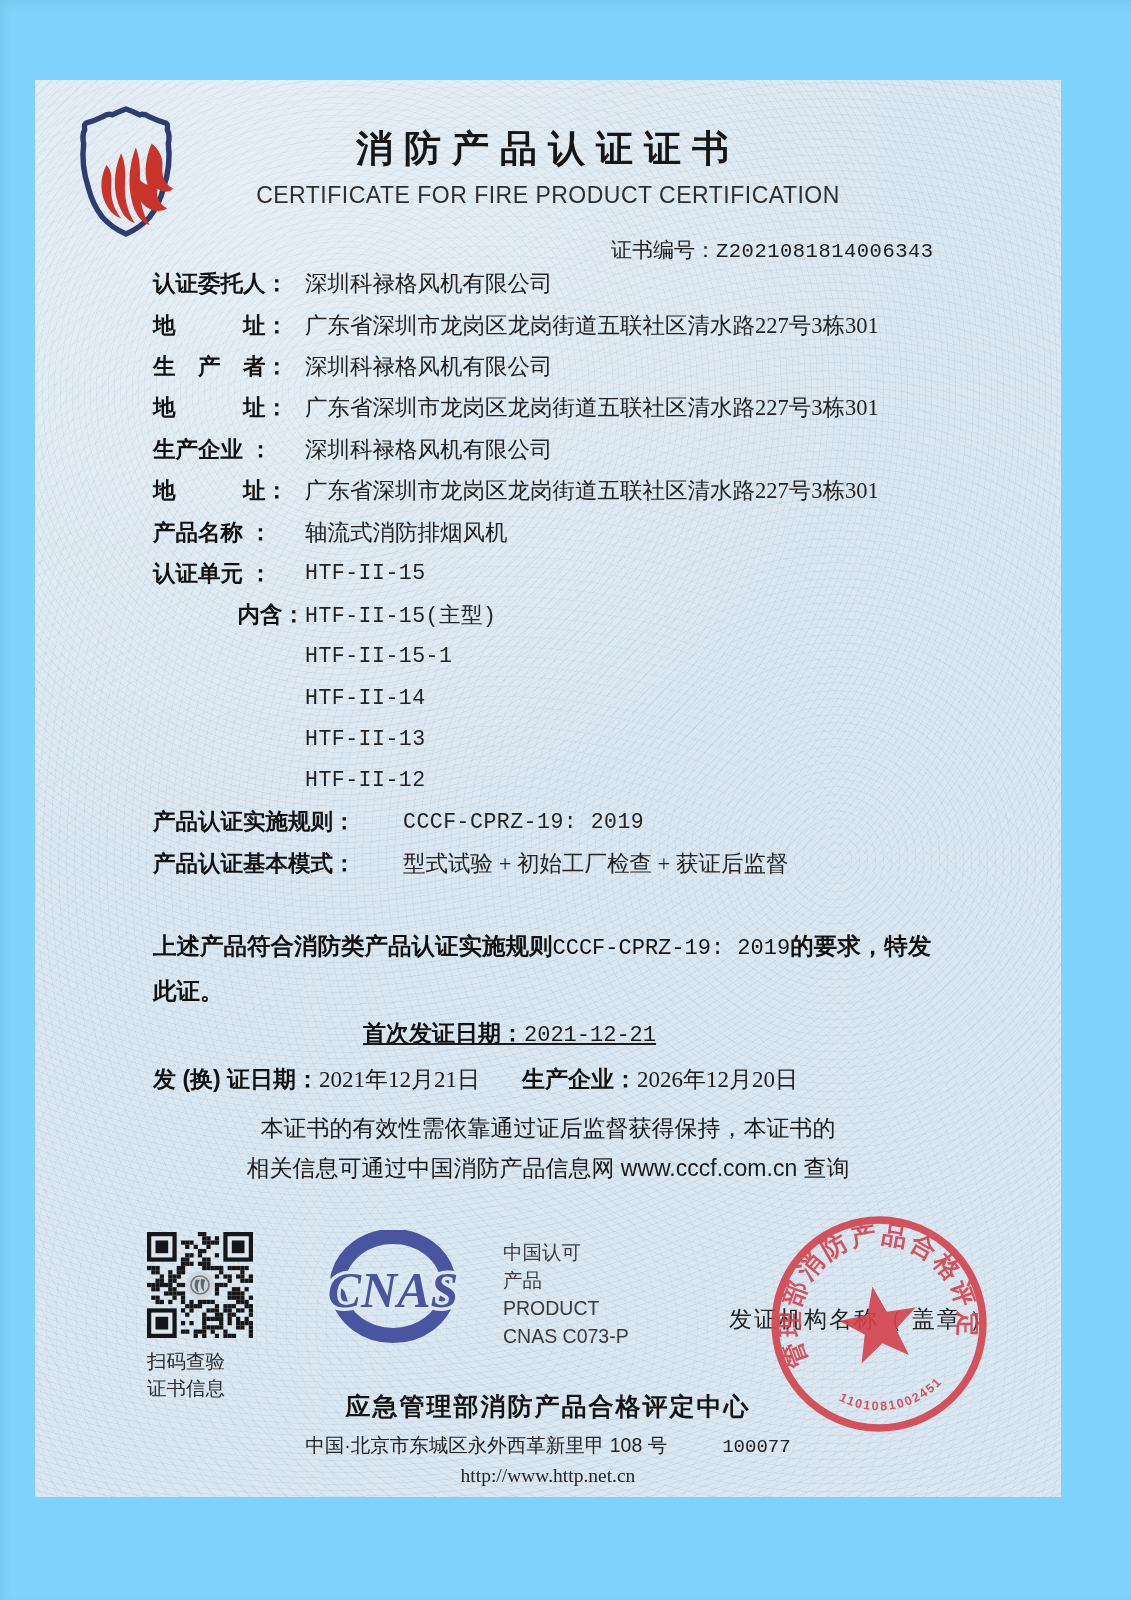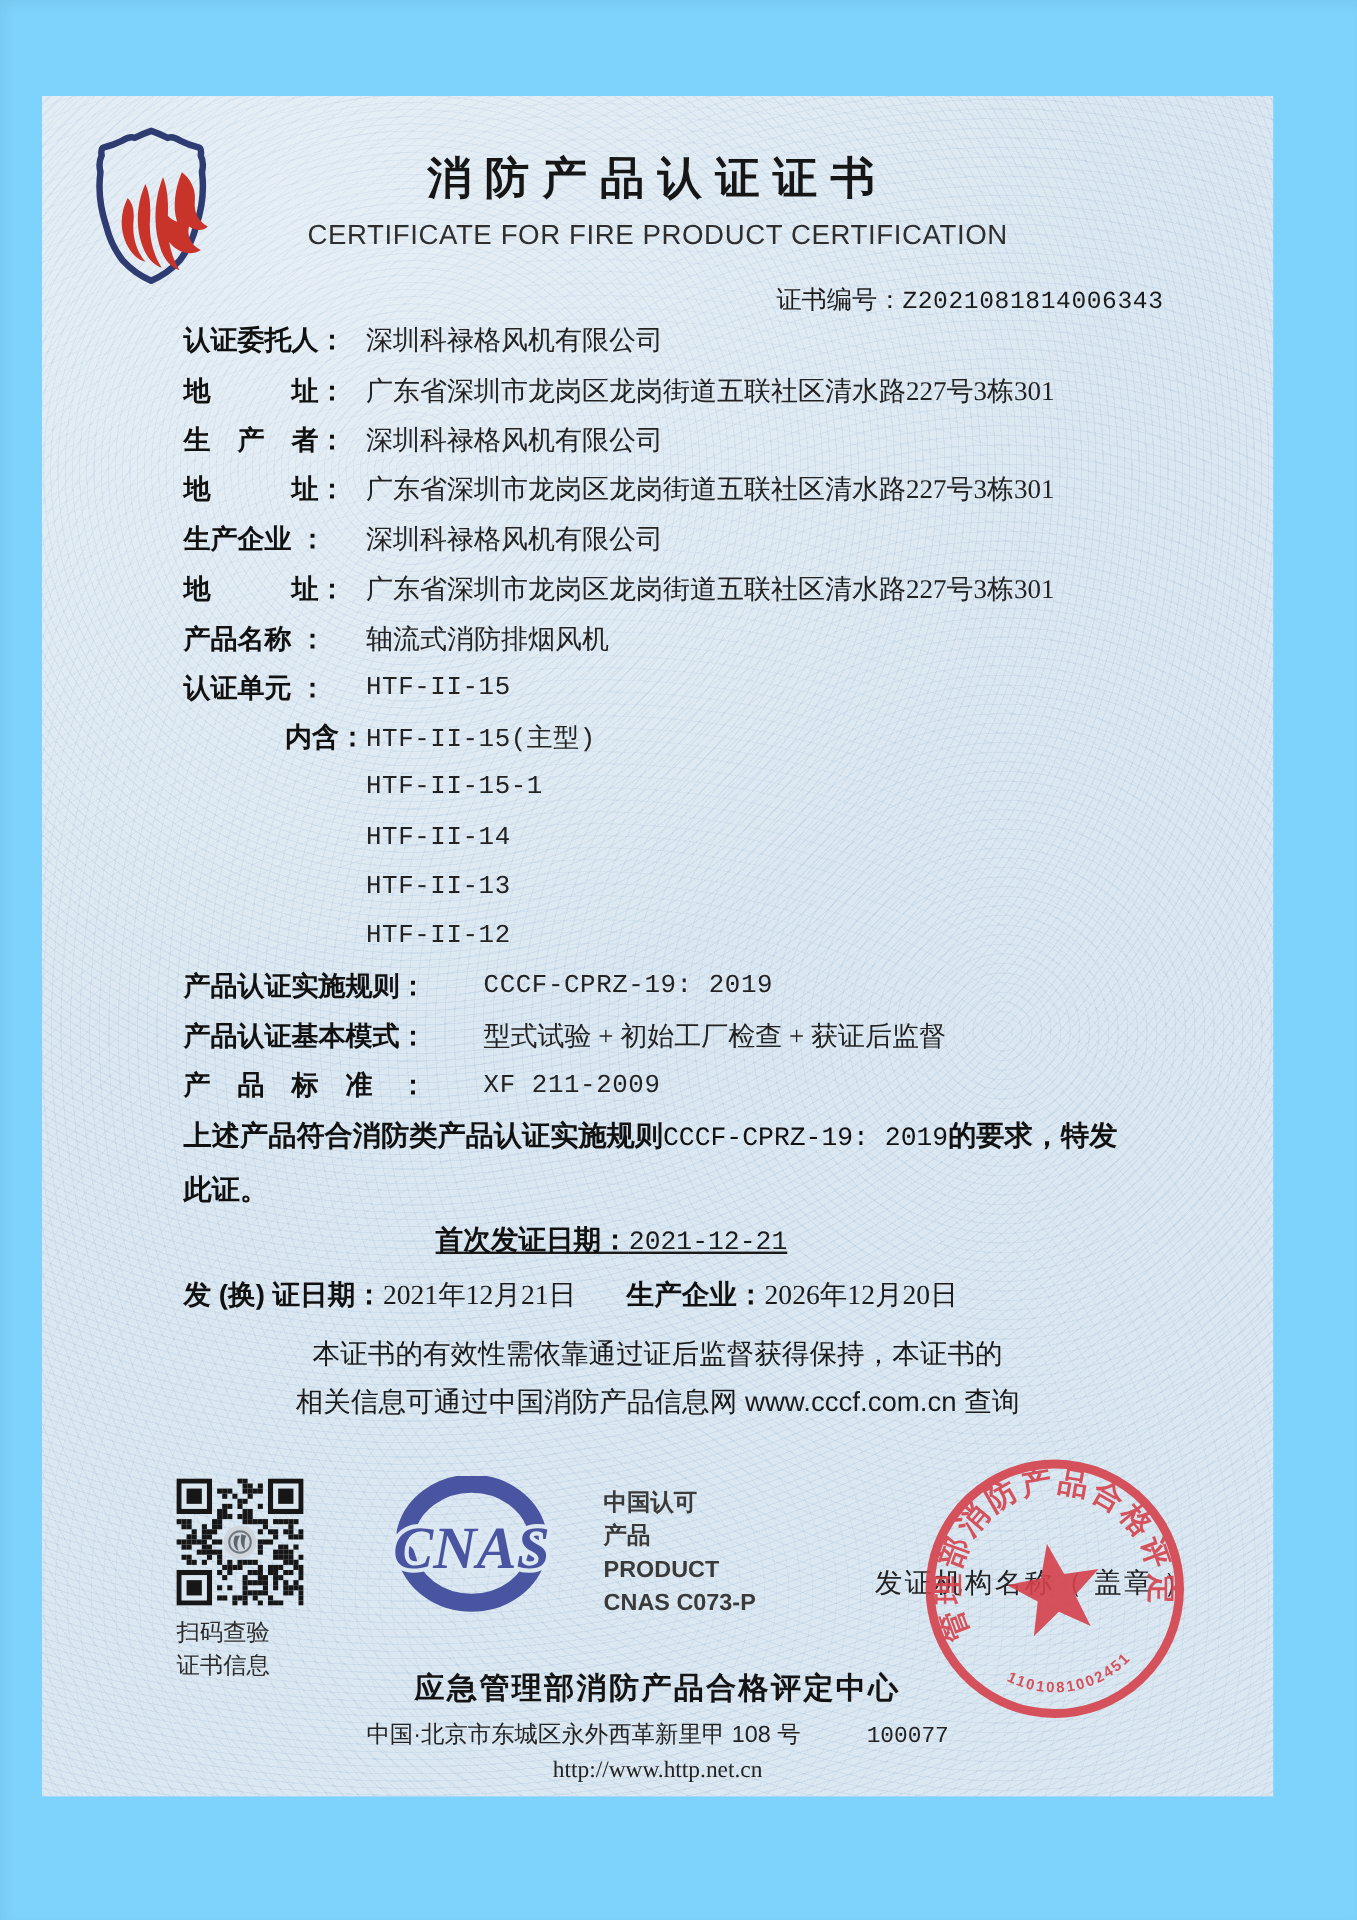--- a/index.html
+++ b/index.html
@@ -20,21 +20,21 @@
       repeating-radial-gradient(circle at 45% 88%, rgba(135,168,205,0.10) 0 1px, rgba(0,0,0,0) 1px 10px);
   }
   .abs { position:absolute; }
   .center { left:0; width:100%; text-align:center; }
 
   .shield-logo { left:32px; top:22px; }
 
   .title { top:44px; font-size:37px; font-weight:bold; letter-spacing:11px; color:#161616; }
   .subtitle { top:102px; font-size:23px; letter-spacing:0.5px; color:#2e2e2e; }
 
-  .certno { top:156px; left:612px; font-size:21px; }
+  .certno { top:156px; left:576px; font-size:21px; }
   .certno .num { font-family:"Liberation Mono","DejaVu Sans Mono",monospace; font-size:20.5px; letter-spacing:0.5px; }
 
   .fields { left:118px; top:183px; width:890px; }
   .row { display:flex; align-items:center; height:41.4px; }
   .lbl { flex:none; width:152px; font-weight:bold; font-size:22.5px; color:#111; white-space:nowrap; }
   .lbl.wide { width:250px; }
   .lbl.right { text-align:right; }
   .val { font-size:22.5px; white-space:nowrap; }
   .val.cjk { font-family:"Liberation Serif","DejaVu Serif",serif; color:#222; }
   .val.code { font-family:"Liberation Mono","DejaVu Sans Mono",monospace; font-size:21.5px; color:#222; letter-spacing:0.5px; }
@@ -49,21 +49,21 @@
   .issue-row { left:118px; top:984px; font-size:23px; }
   .issue-row .gap { display:inline-block; width:42px; }
 
   .notice1 { top:1033px; font-size:23px; color:#1a1a1a; }
   .notice2 { top:1073px; font-size:23px; color:#1a1a1a; }
 
   .qr { left:112px; top:1152px; }
   .qr-caption { left:112px; top:1268px; font-size:19.5px; line-height:27px; color:#2b2b2b; }
 
   .cnas-logo { left:268px; top:1150px; }
-  .cnas-lines { left:468px; top:1158px; font-size:19.5px; line-height:28px; color:#3a3a3a;font-weight:bold; }
+  .cnas-lines { left:468px; top:1158px; font-size:19.5px; line-height:28px; color:#3a3a3a; }
 
   .sign-label { left:694px; top:1224px; font-size:23px; letter-spacing:2px; color:#222;
                 font-family:"Liberation Serif","DejaVu Serif",serif; white-space:nowrap; }
 
   .seal { left:728px; top:1128px; opacity:0.9; transform:rotate(-10deg); }
 
   .org-name { top:1310px; font-size:25px; font-weight:bold; letter-spacing:2px; color:#141414; }
   .org-addr { top:1352px; font-size:19.5px; color:#222; }
   .org-addr .postcode { margin-left:55px; font-family:"Liberation Mono","DejaVu Sans Mono",monospace; font-size:19px; }
   .org-url { top:1385px; font-size:19.5px; font-family:"Liberation Serif","DejaVu Serif",serif; color:#222; }
@@ -145,24 +145,20 @@
         <span class="lbl"></span>
         <span class="val code">HTF-II-12</span>
       </div>
       <div class="row">
         <span class="lbl wide">产品认证实施规则：</span>
         <span class="val code">CCCF-CPRZ-19: 2019</span>
       </div>
       <div class="row">
         <span class="lbl wide">产品认证基本模式：</span>
         <span class="val cjk">型式试验 + 初始工厂检查 + 获证后监督</span>
-      </div>
-      <div class="row">
-        <span class="lbl wide">产　品　标　准　：</span>
-        <span class="val code">XF 211-2009</span>
       </div>
     </div>
 
     <div class="abs statement">
       <div><span>上述产品符合消防类产品认证实施规则</span><span class="code-inline">CCCF-CPRZ-19: 2019</span><span>的要求，特发</span></div>
       <div>此证。</div>
     </div>
 
     <div class="abs first-issue">
       <span class="date-label">首次发证日期：</span><span class="date-val code">2021-12-21</span>

